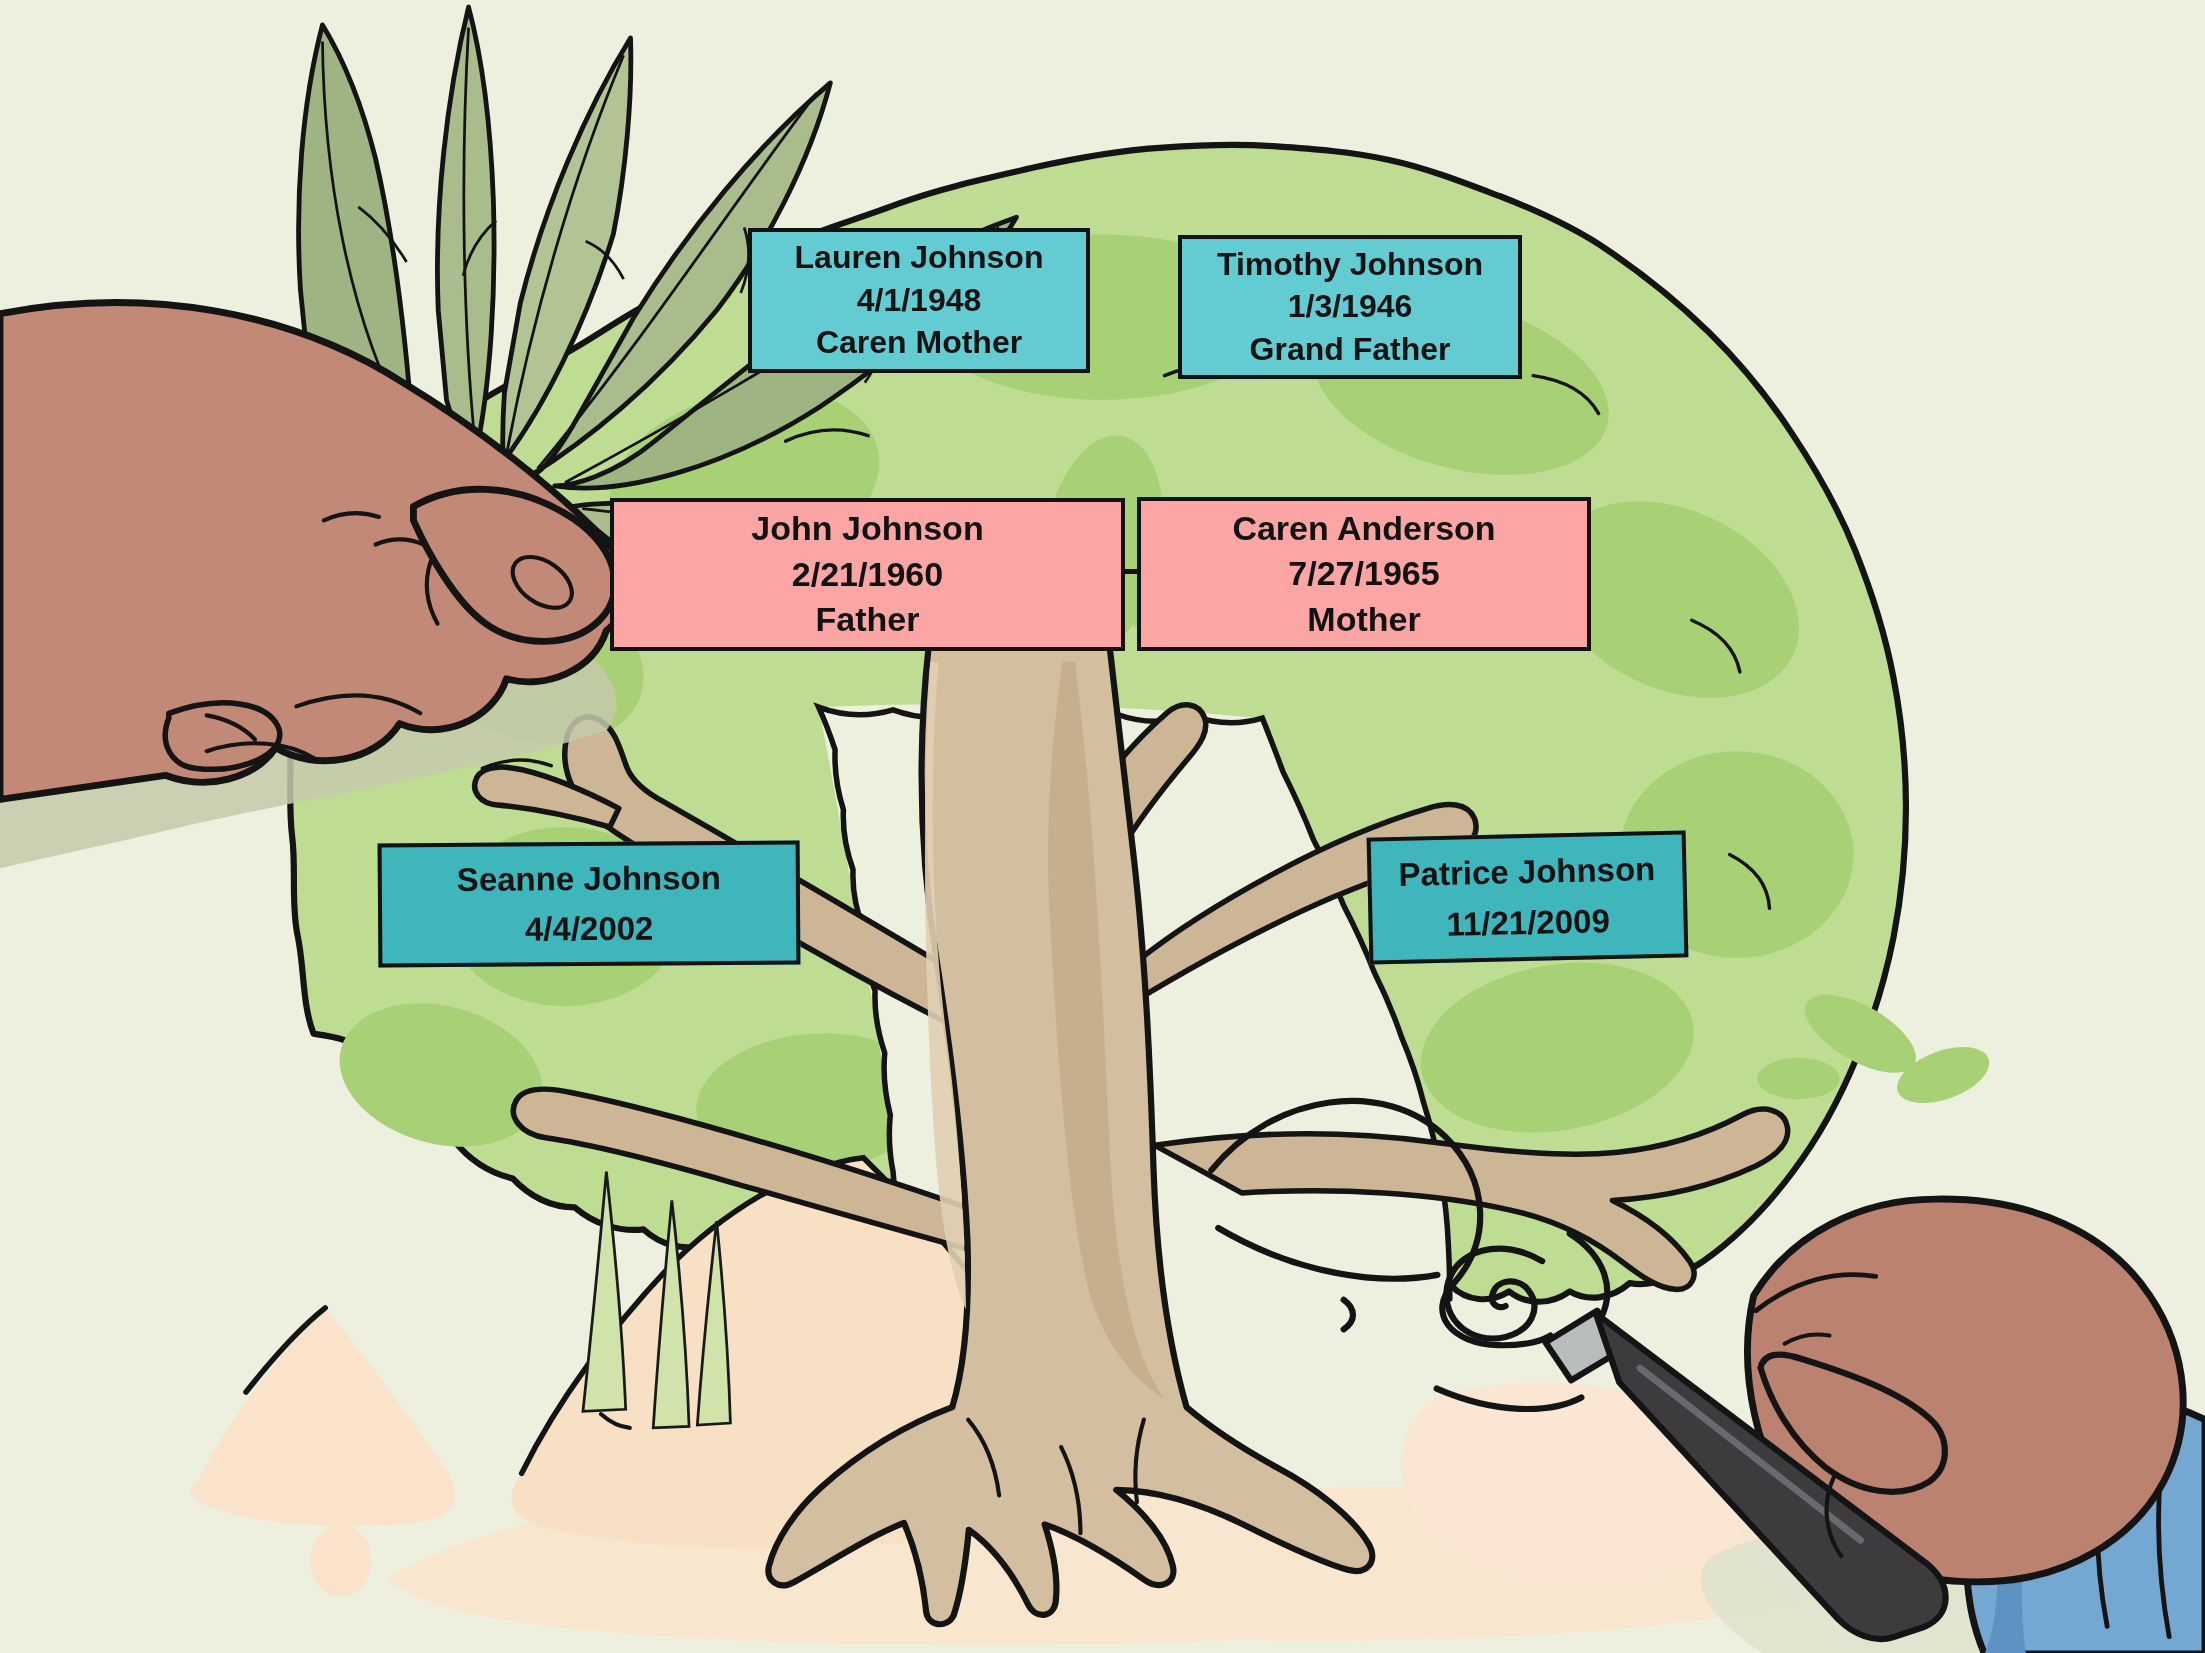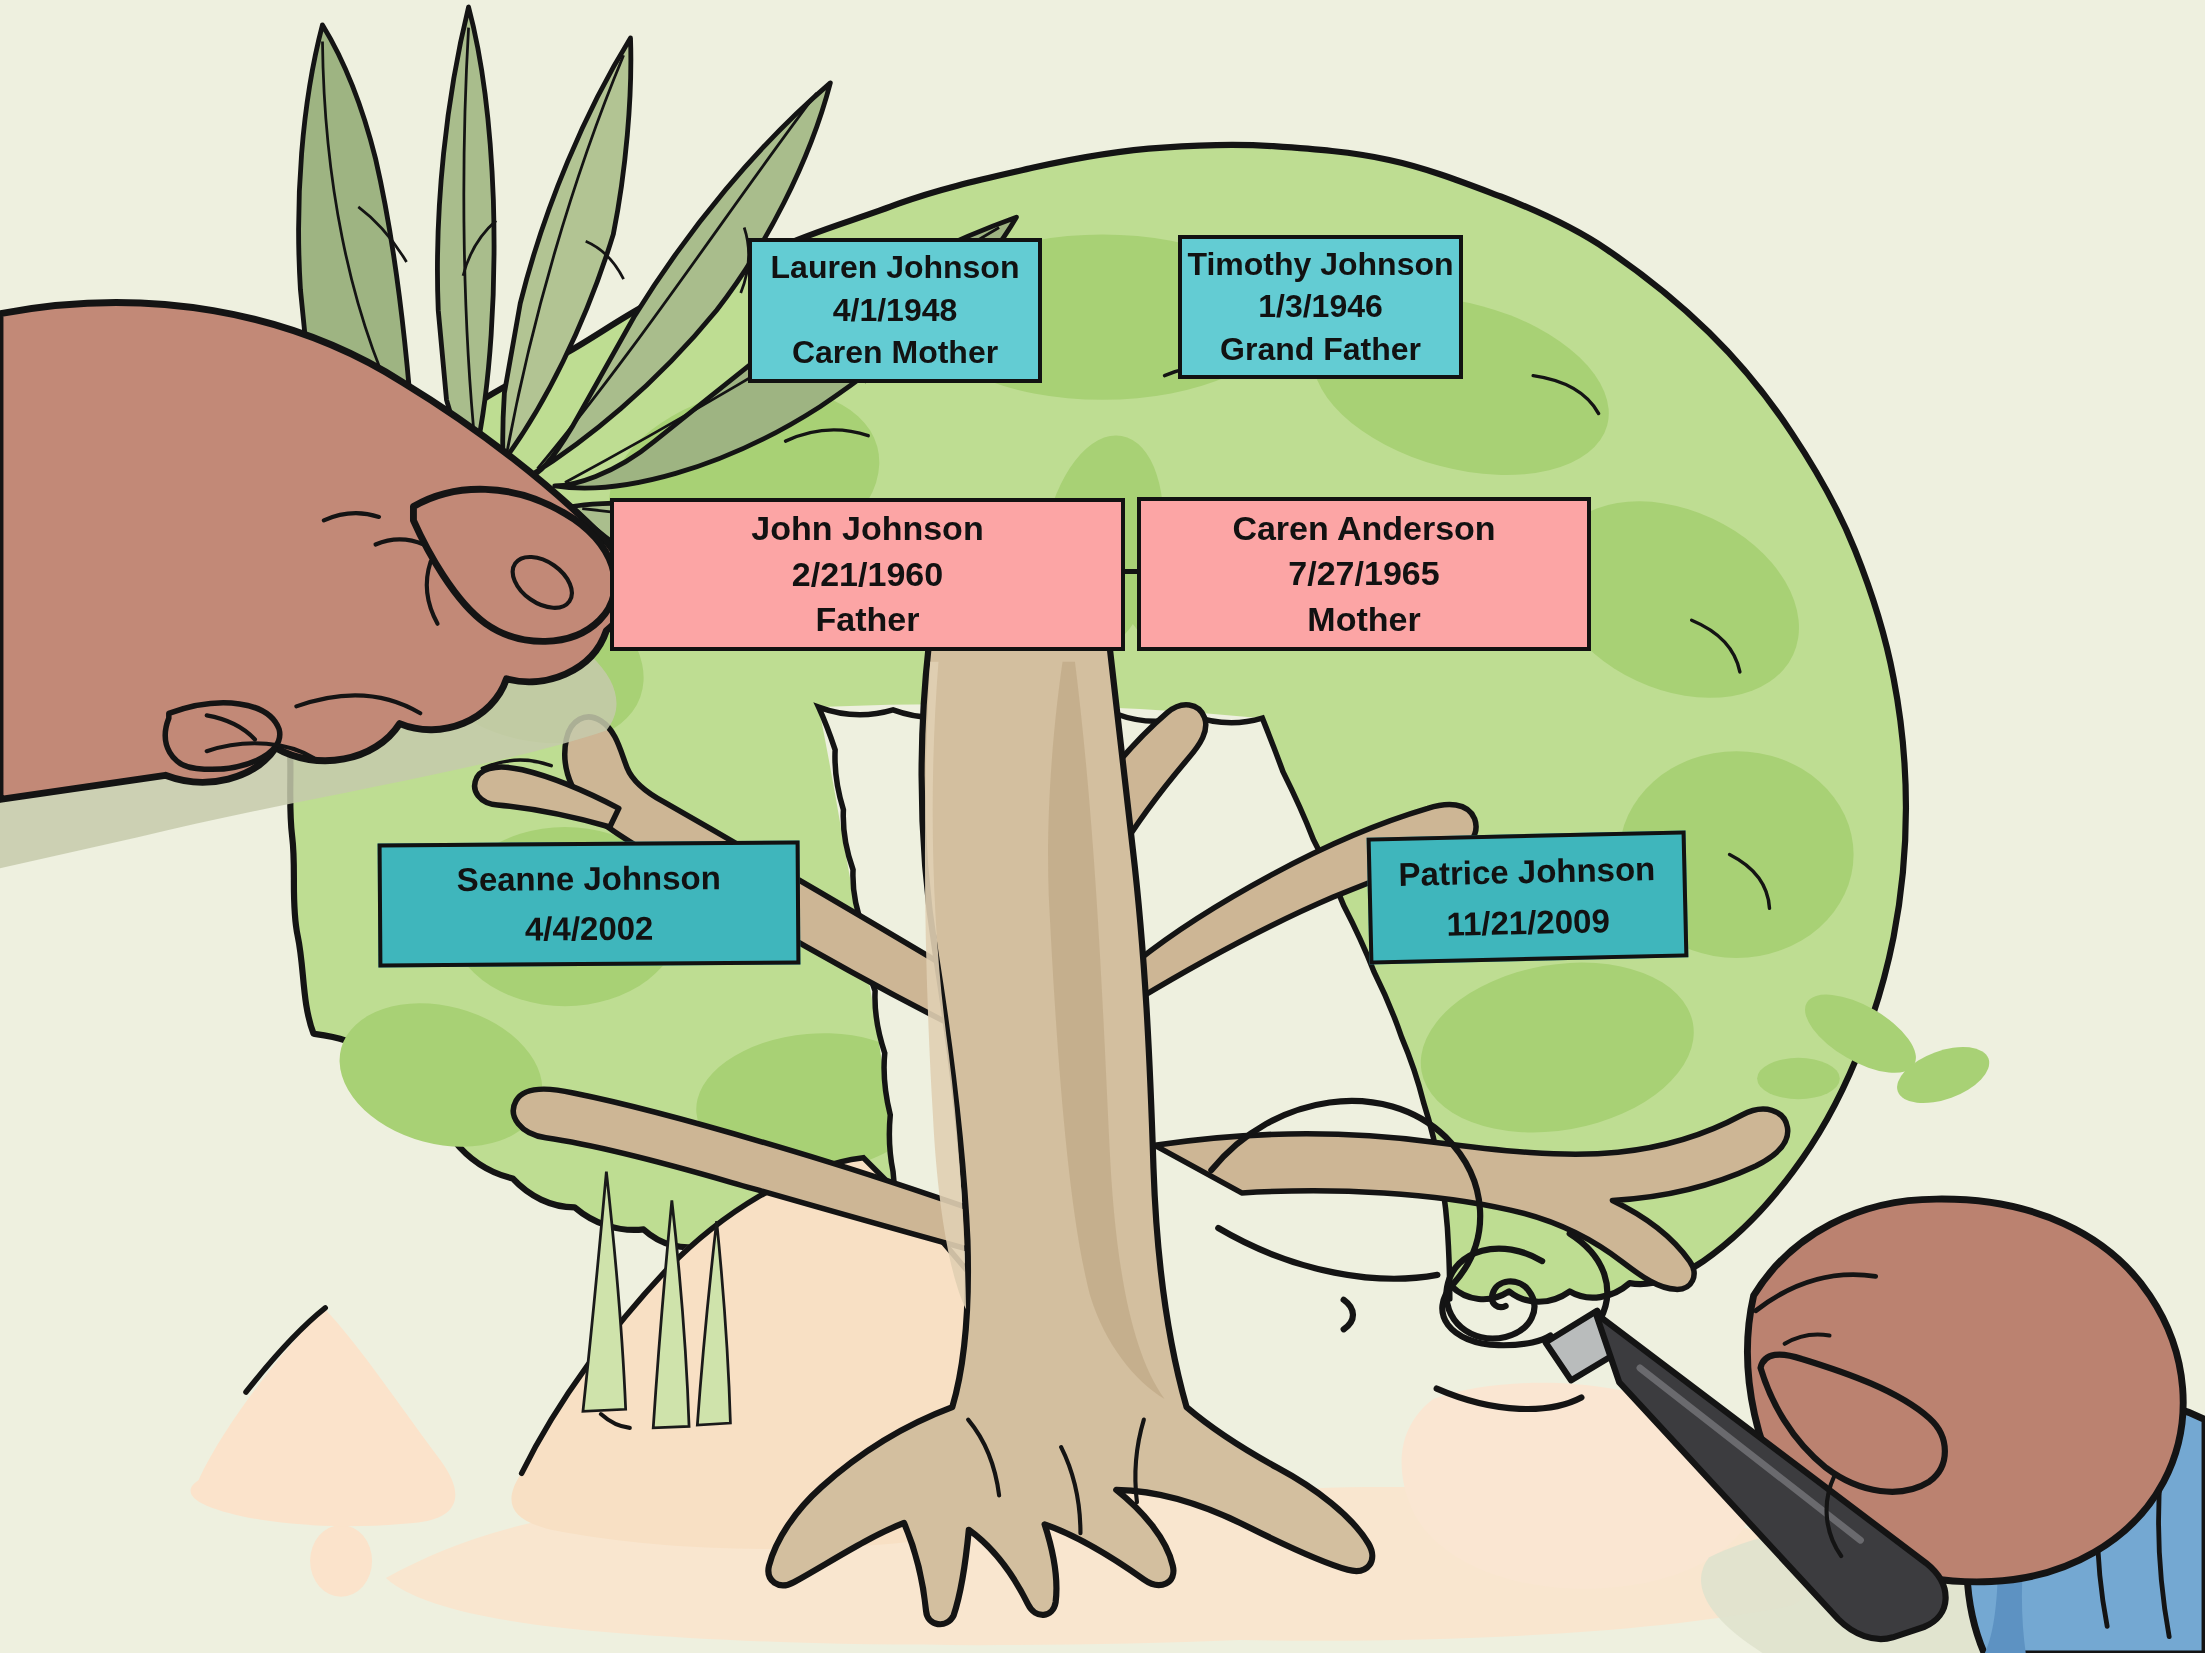--- a/index.html
+++ b/index.html
@@ -11,22 +11,22 @@
     text-align:center;
     border:4.1px solid #121212;
     color:#121212;font-weight:700;
     box-sizing:border-box;
     line-height:1.05;
     z-index:5;
   }
   .gen-grand{background:#63ccd3;font-size:32px;}
   .gen-parent{background:#fca5a5;font-size:34px;}
   .gen-child{background:#3fb6bc;font-size:33px;}
-  .box-grandmother{left:748px;top:238px;width:294px;height:145px;}
-  .box-grandfather{left:1178px;top:235px;width:285px;height:144px;}
+  .box-grandmother{left:748px;top:228px;width:342px;height:145px;}
+  .box-grandfather{left:1178px;top:235px;width:344px;height:144px;}
   .box-father{left:610px;top:498px;width:515px;height:153px;}
   .box-mother{left:1137px;top:497px;width:454px;height:154px;}
   .box-child1{left:378px;top:842px;width:422px;height:124px;transform:rotate(-0.4deg);}
   .box-child2{left:894px;top:841px;width:329px;height:125px;}
   .box-child3{left:1368px;top:834px;width:319px;height:127px;transform:rotate(-1.3deg);}
   .connector{position:absolute;left:1122px;top:569px;width:19.3px;height:4.8px;background:#121212;z-index:4;}
 </style>
 </head>
 <body>
 

